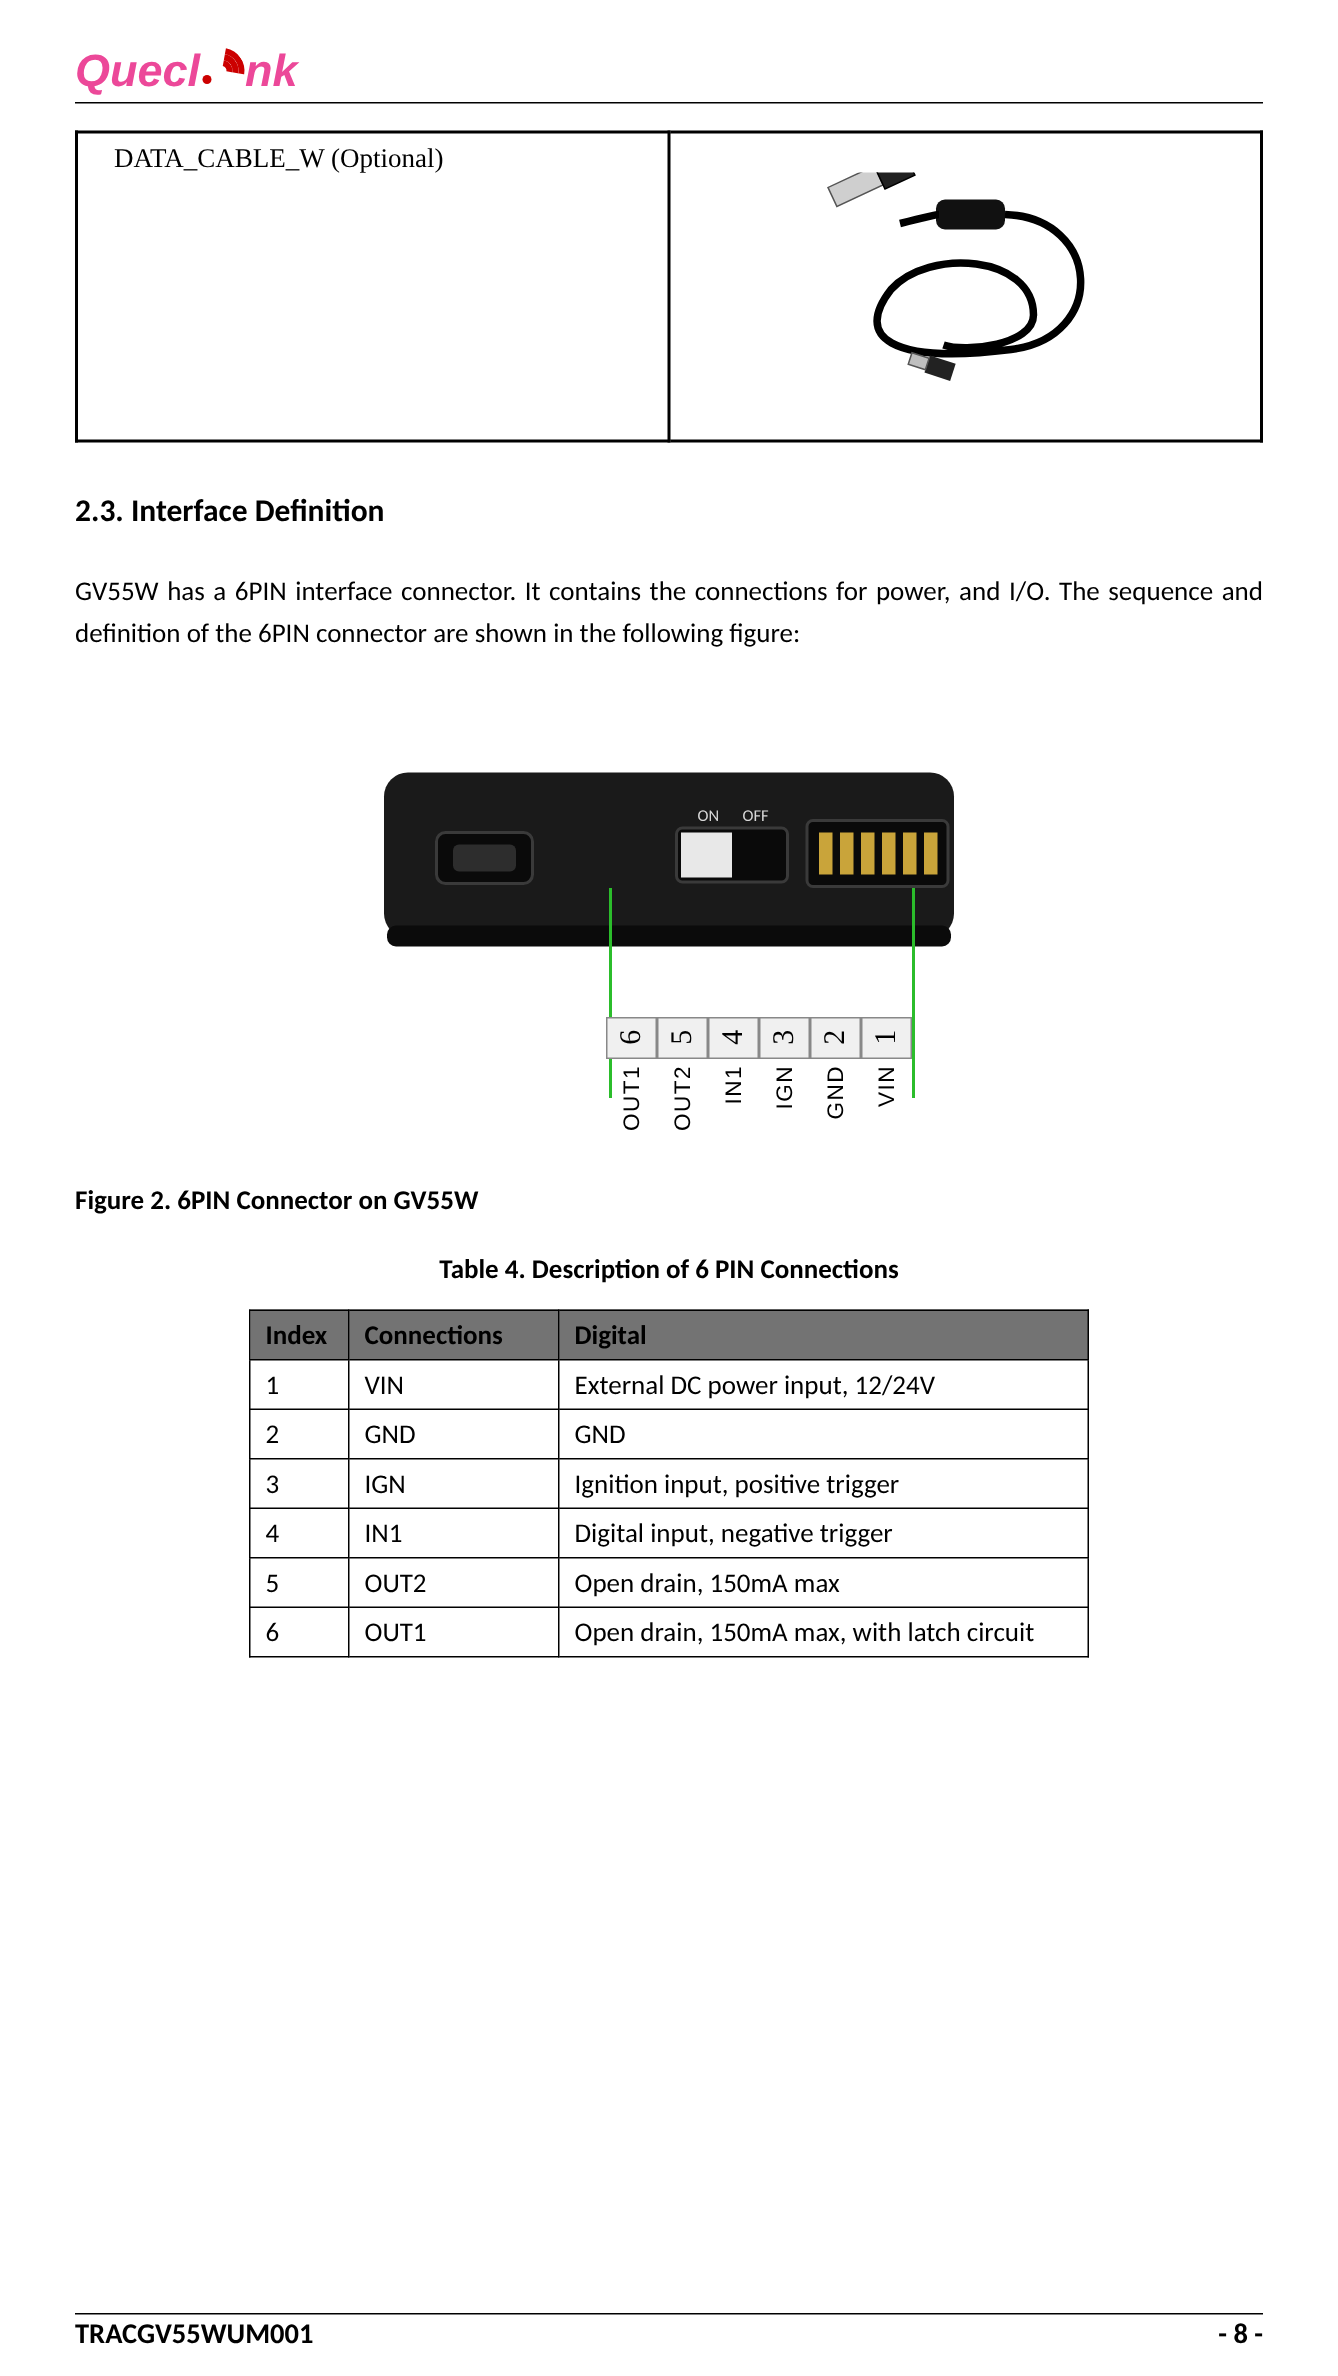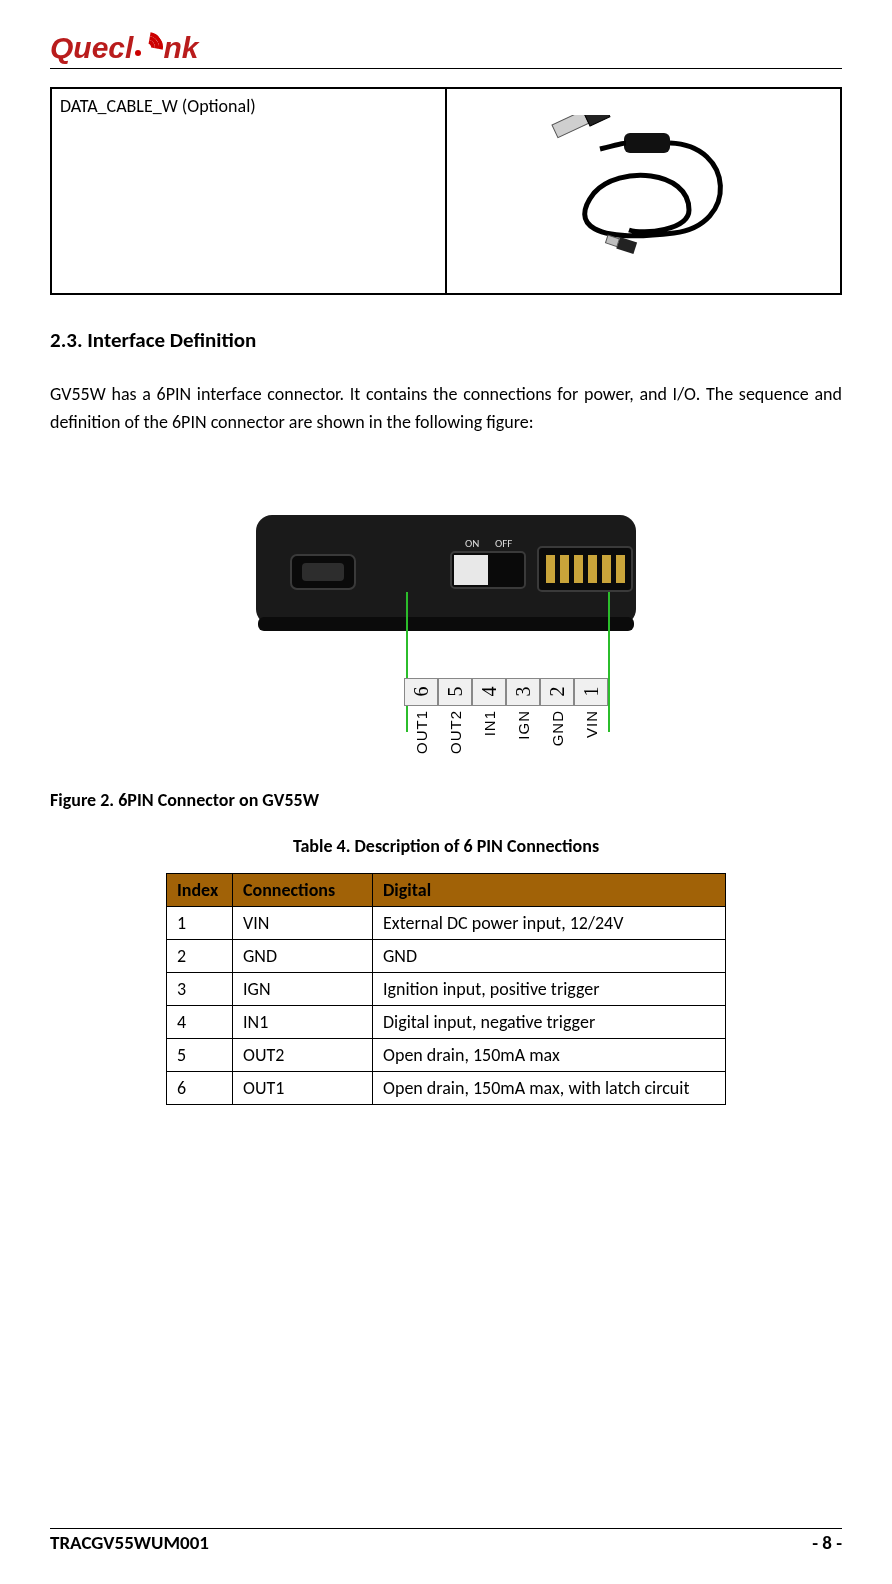--- a/index.html
+++ b/index.html
@@ -25,40 +25,41 @@
       font-weight: bold;
       font-size: 19px;
       padding-top: 22px;
     }
     .logo {
       display: flex;
       align-items: center;
       font-size: 30px;
       font-style: italic;
       font-weight: bold;
-      color: #b91c1c;
+      color: #ec4899;
       font-family: Verdana, Arial, sans-serif;
     }
     .logo-wave { position: relative; width: 36px; height: 36px; margin-left: -4px; margin-right: -2px; display:inline-block; }
     .arc { position:absolute; border: 4px solid #c00; border-left-color: transparent; border-bottom-color: transparent; border-top-color: transparent; border-radius:50%; transform: rotate(-35deg);}
     .arc.a1 { width: 14px; height: 14px; right: 10px; top: 10px;}
     .arc.a2 { width: 22px; height: 22px; right: 6px; top: 6px;}
     .arc.a3 { width: 30px; height: 30px; right: 2px; top: 2px;}
     .dot { position:absolute; width:6px; height:6px; background:#c00; border-radius:50%; left:6px; top:20px;}
 
     .outer-table {
       border-collapse: collapse;
       width: 100%;
       margin: 0 0 32px 0;
     }
     .outer-table td {
       border: 2px solid #000;
       vertical-align: top;
-      padding: 6px 8px;
-      font-size: 18px;
+      padding: 6px 24px;
+      font-size: 18px;
+      font-family: Liberation Serif, serif;
     }
     .img-cell { width: 50%; height: 206px; position: relative; }
     .cable-svg { display:block; margin: 20px auto 0 auto; }
 
     .section-heading {
       font-weight: bold;
       font-size: 21px;
       margin: 8px 0 28px 0;
     }
     .body-text {
@@ -77,27 +78,27 @@
       border-collapse: collapse;
       margin: 0 auto 30px auto;
       width: 560px;
     }
     .pin-table th, .pin-table td {
       border: 1.2px solid #000;
       padding: 5px 10px;
       text-align: left;
       font-size: 18px;
     }
-    .pin-table th { background: #a16207; font-weight: bold;}
+    .pin-table th { background: #737373; font-weight: bold;}
     .pin-table .col-idx { width: 66px;}
     .pin-table .col-desc { width: 140px;}
 
     .footer {
       position: absolute;
-      bottom: 30px;
+      bottom: 16px;
       left: 50px; right: 50px;
       border-top: 1.5px solid #000;
       display: flex;
       justify-content: space-between;
       font-weight: bold;
       font-size: 19px;
       padding-top: 2px;
     }
 
     

